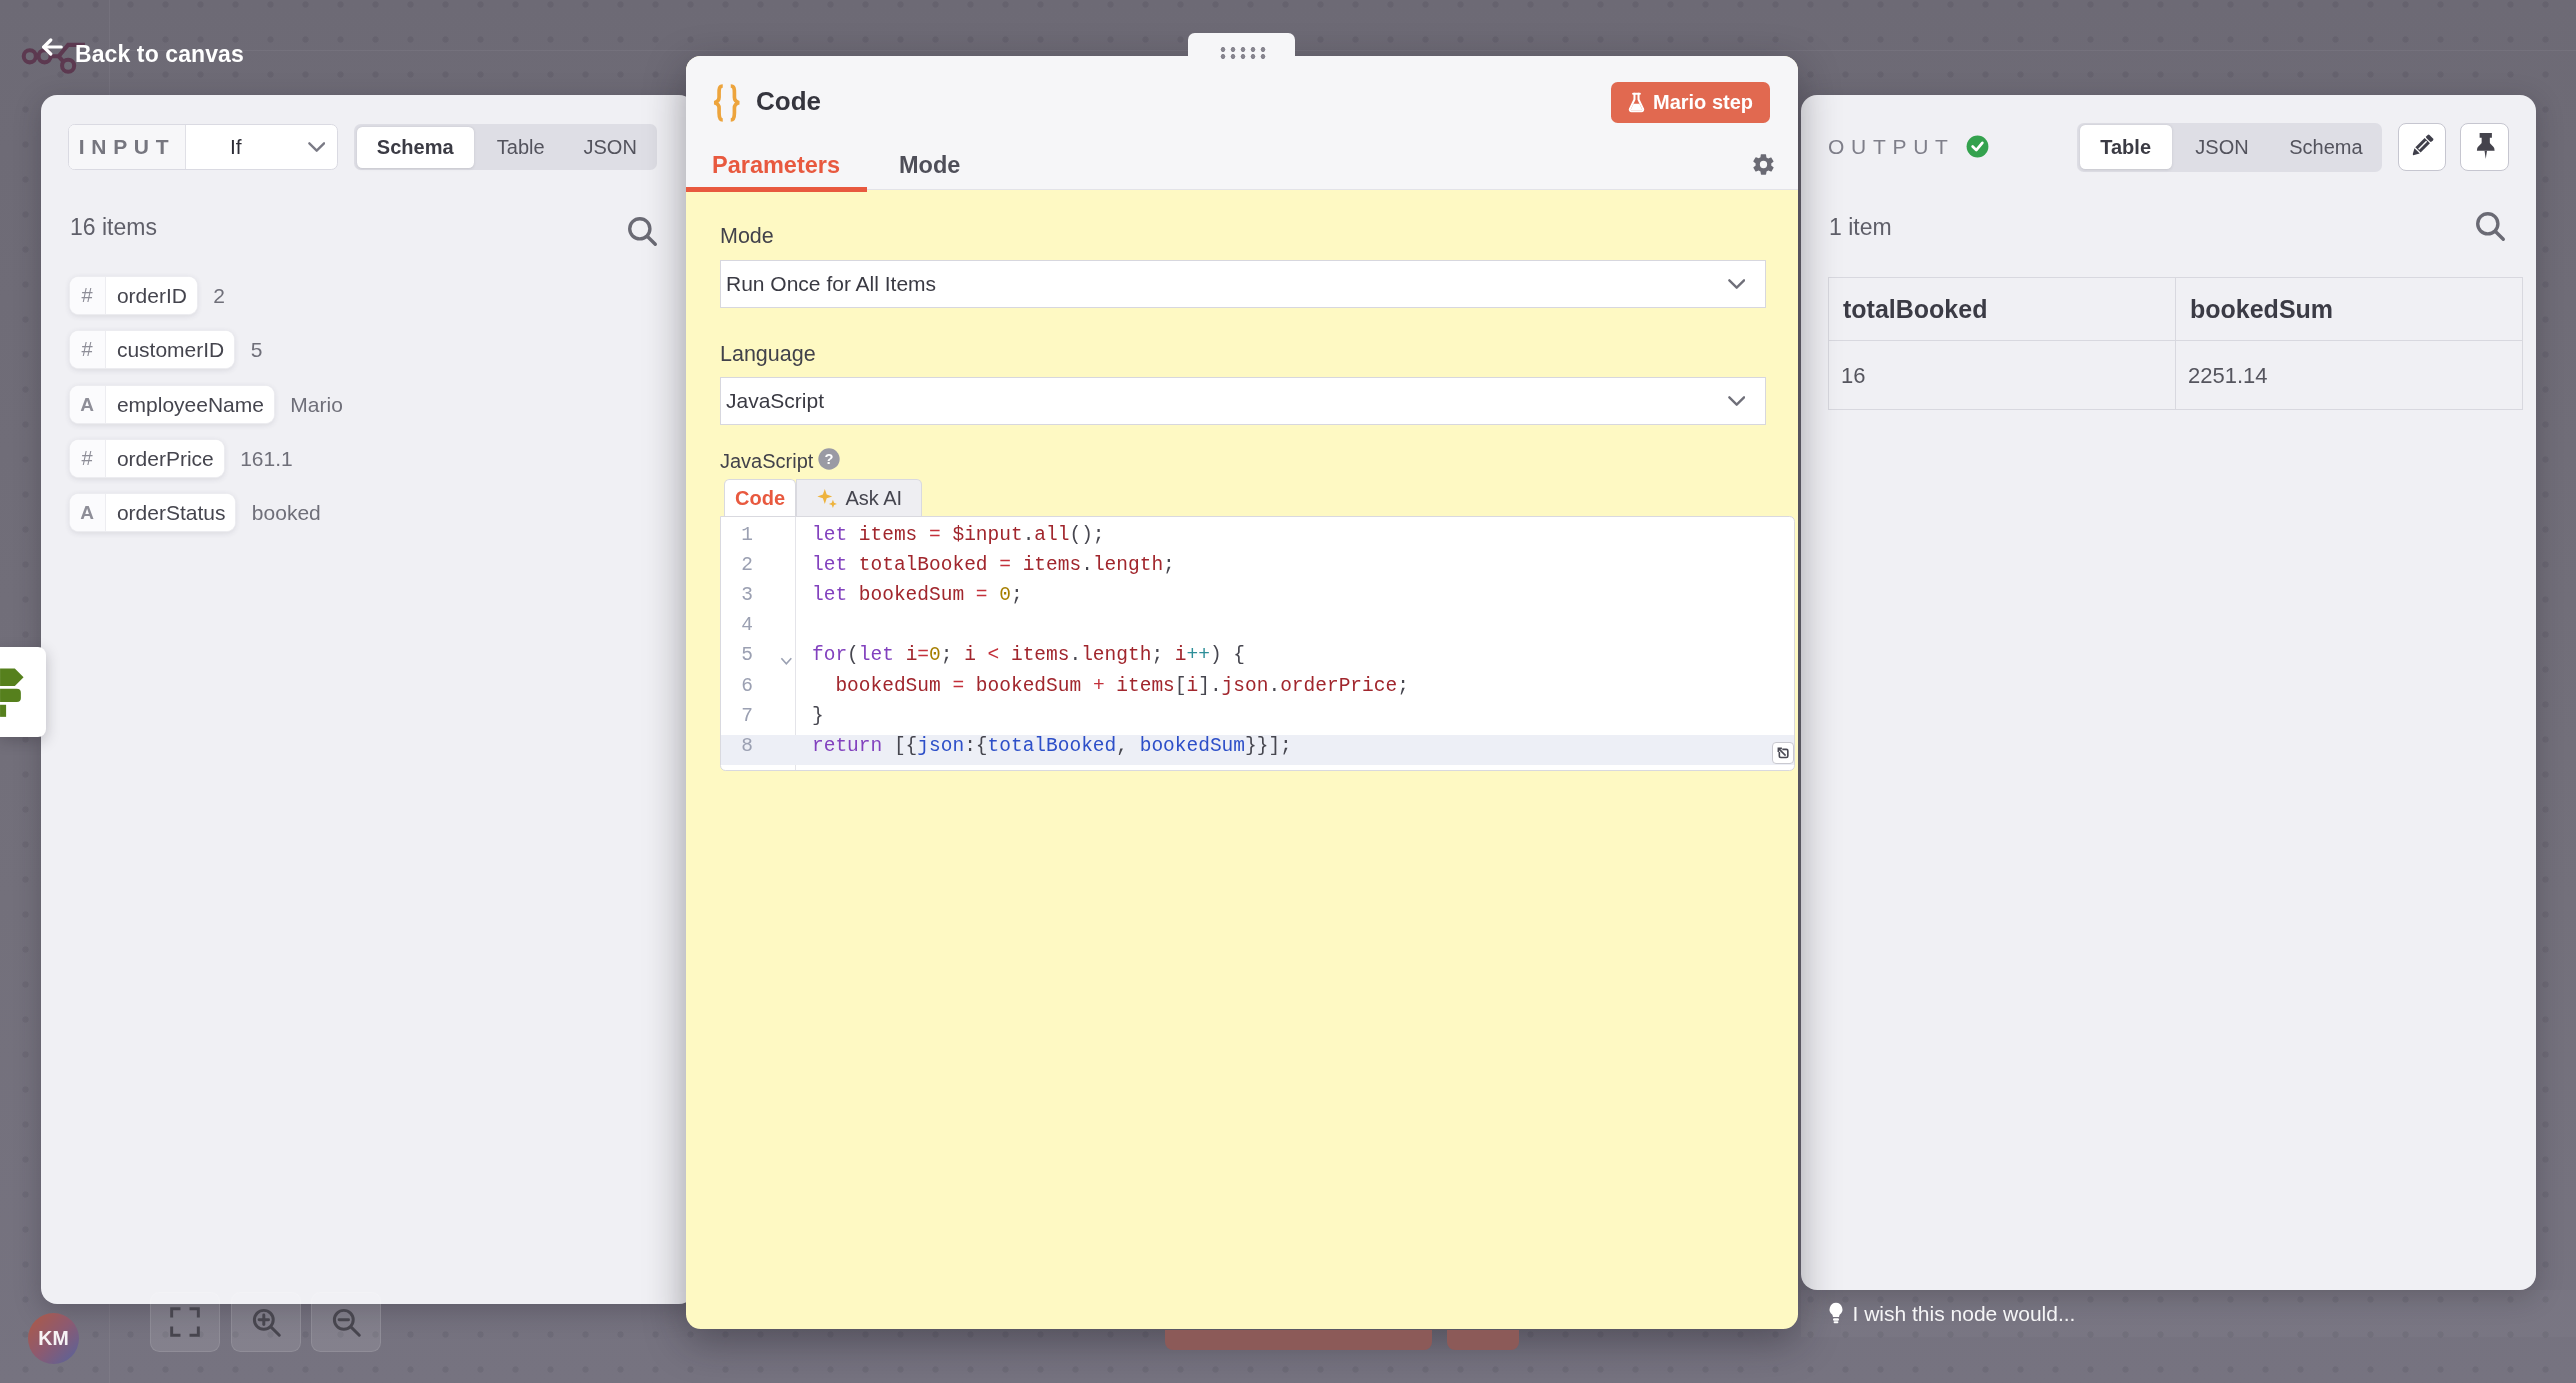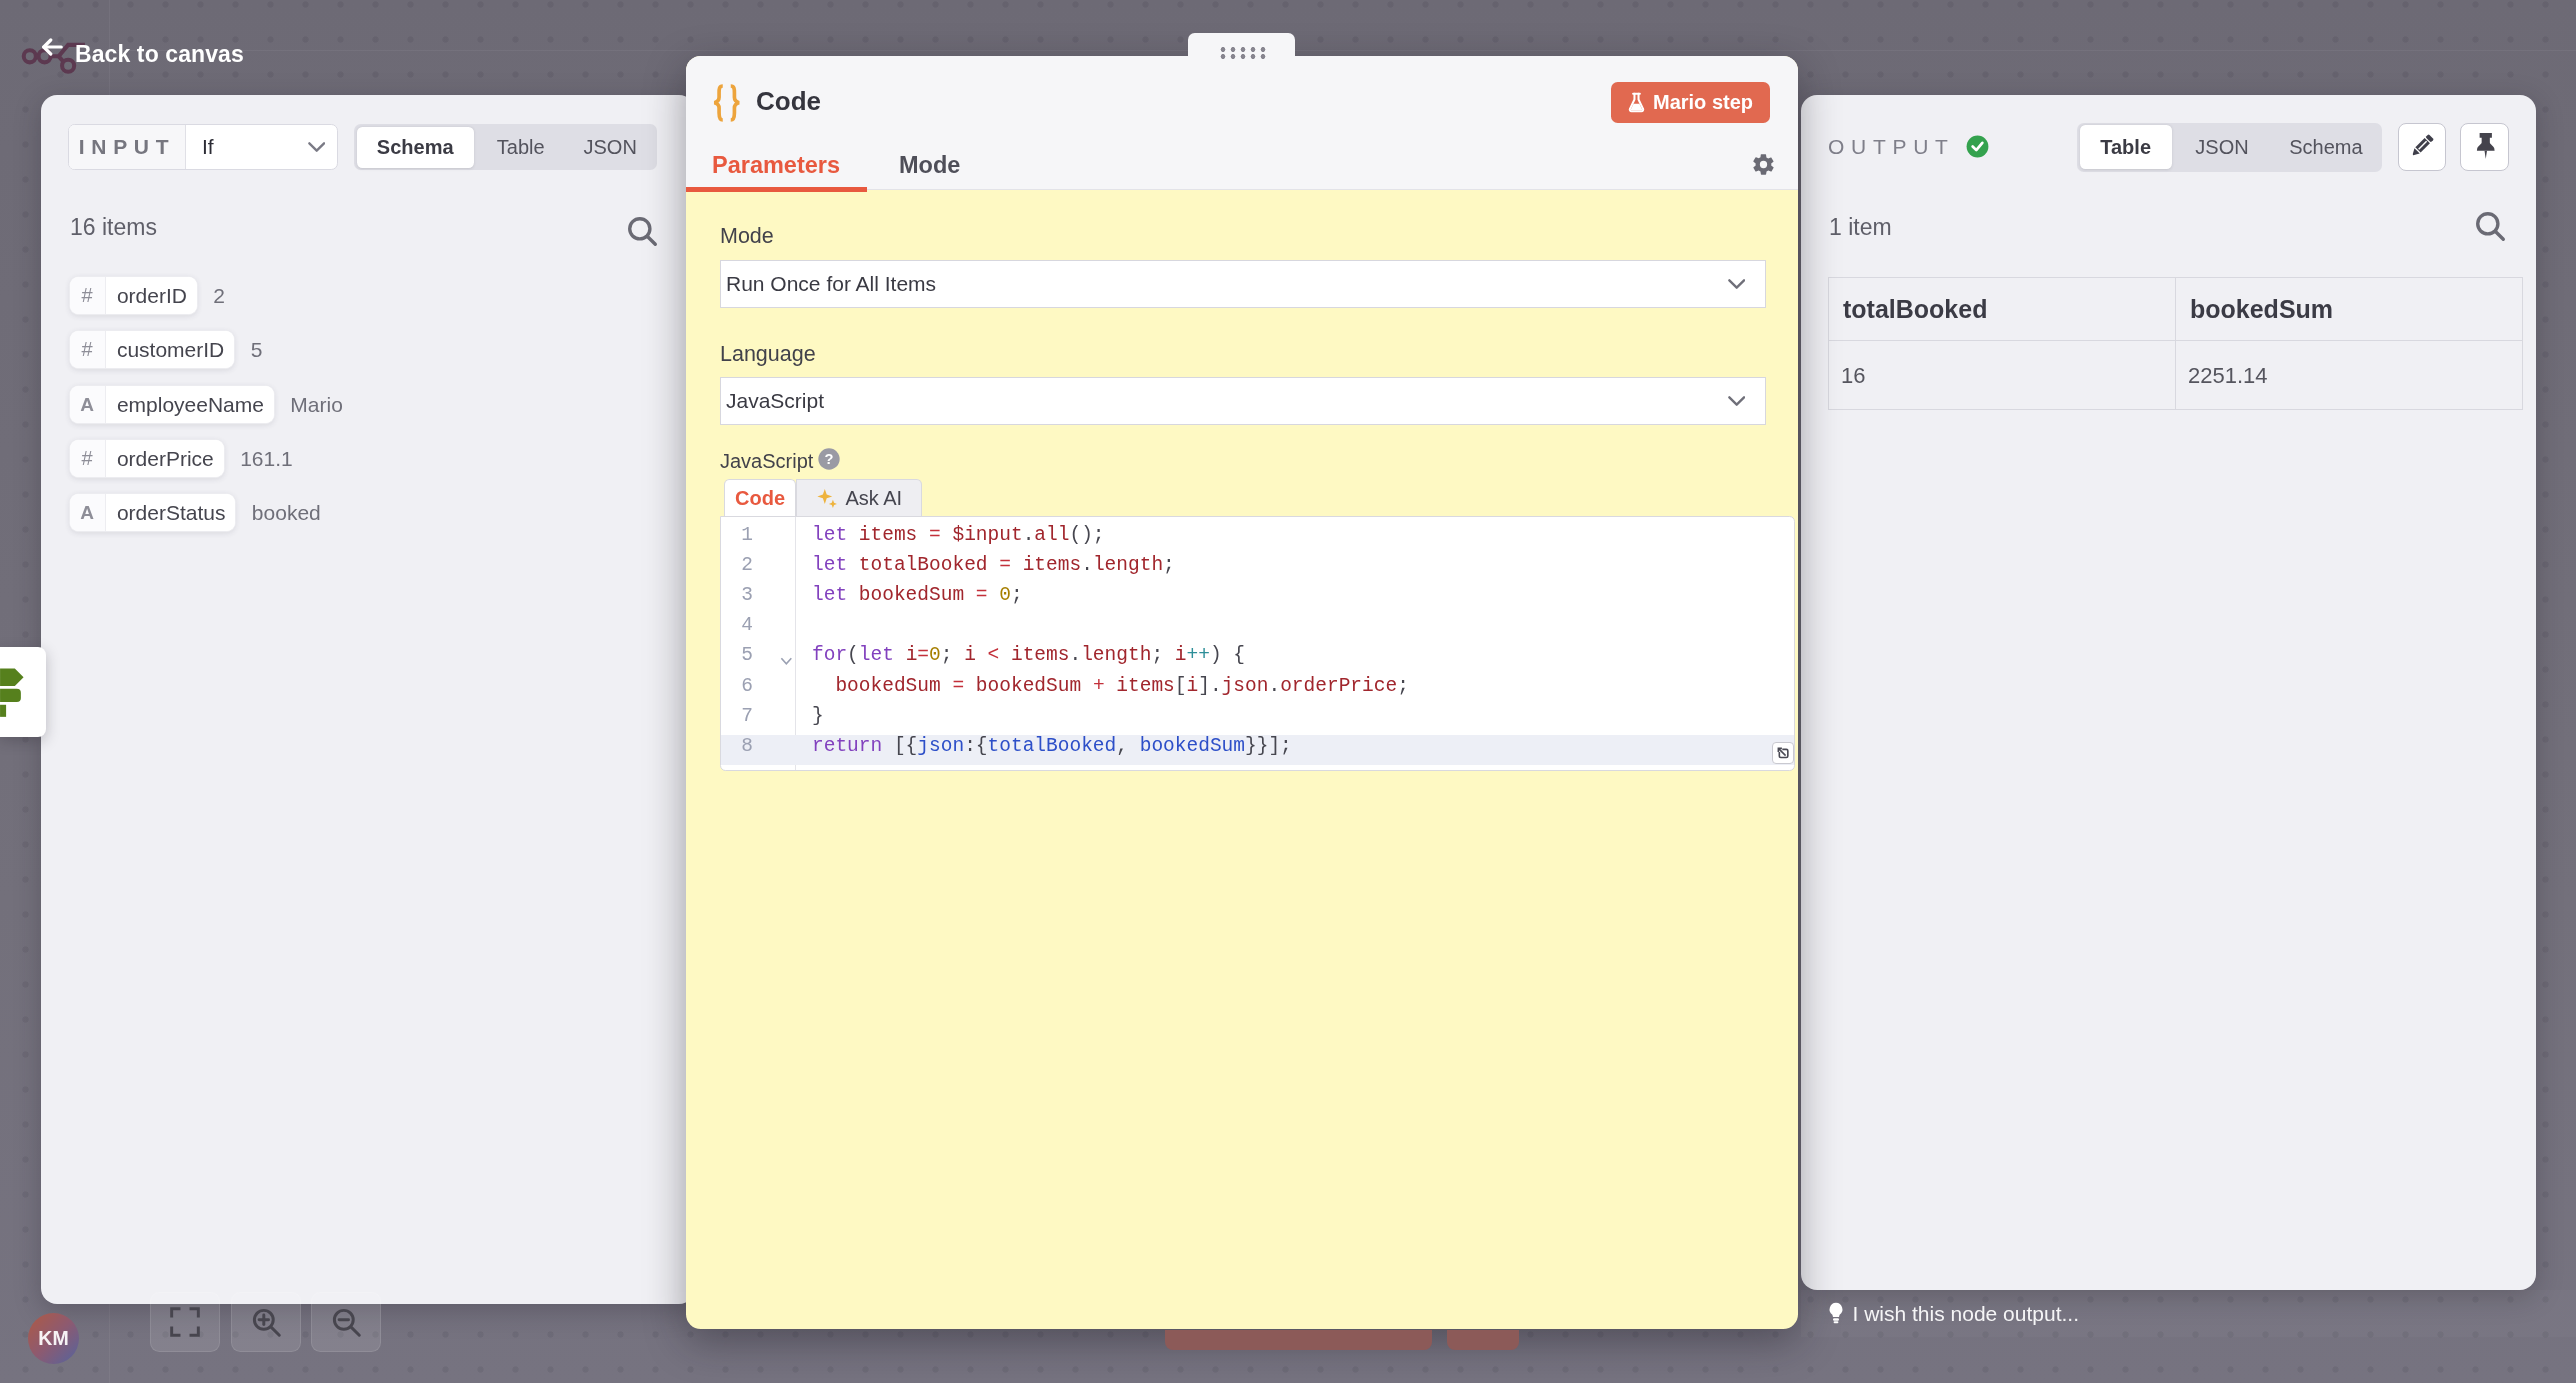--- a/index.html
+++ b/index.html
@@ -102,21 +102,21 @@
   <svg width="21" height="20" viewBox="0 0 36 32">
       <g stroke="#fff" stroke-width="5.5" fill="none" stroke-linecap="round" stroke-linejoin="round">
         <line x1="3" y1="16" x2="33" y2="16"></line>
         <polyline points="15,4 3,16 15,28"></polyline>
       </g>
     </svg>
   <div class="backtext">Back to canvas</div>
 </div>
 
 <div class="panel" id="panel-in">
-  <div class="abs" style="left:27px; top:29px; width:270px; height:46px; border:1.3px solid #dadae2; border-radius:6.7px; background:#fff; display:flex;">
+  <div class="abs" style="left:27px; top:29px; width:270px; height:46px; border:1.3px solid #dadae2; border-radius:6.7px; background:#fff; display:flex;gap:28px;">
     <div style="width:117px; background:#f7f7f9; border-right:1.3px solid #e0e0e6; display:flex; align-items:center; justify-content:center; font-size:21px; font-weight:600; letter-spacing:6.7px; color:#76767f; border-radius:5.4px 0 0 5.4px;">INPUT</div>
     <div style="flex:1; display:flex; align-items:center; padding-left:16px; font-size:21px; color:#2c2c35;">If</div>
     <svg style="margin:auto 12px auto 0;" width="17.4" height="10.7" viewBox="0 0 26 16">
         <polyline points="2,2 13,13 24,2" fill="none" stroke="#7a7a85" stroke-width="3.5" stroke-linecap="round" stroke-linejoin="round"></polyline>
       </svg>
   </div>
   <div class="seg abs" style="left:313px; top:29px; width:303px; height:46px;">
     <div class="chip" style="width:117px; height:41px; font-size:20px;">Schema</div>
     <div class="opt" style="width:94px; font-size:20px;">Table</div>
     <div class="opt" style="width:85px; font-size:20px;">JSON</div>
@@ -318,21 +318,21 @@
 </div>
 <div id="avatar">KM</div>
 <div id="twbar"></div>
 <div id="twsq"></div>
 <div id="wishbar">
   <svg style="margin-left:25.5px;" width="18" height="25" viewBox="0 0 30 40">
       <path d="M15 2 A11 11 0 0 1 21 22 L20 26 H10 L9 22 A11 11 0 0 1 15 2 Z" fill="#fff"></path>
       <rect x="10" y="28" width="10" height="4" rx="2" fill="#fff"></rect>
       <rect x="11" y="33" width="8" height="3.4" rx="1.7" fill="#fff"></rect>
     </svg>
-  <div style="margin-left:8px;">I wish this node output...</div>
+  <div style="margin-left:8px;">I wish this node would...</div>
 </div>
 <div id="stub">
   <svg width="31" height="90" viewBox="0 0 46 134">
       <g fill="#56801d">
         <polygon points="0,32 22,32 35,45 22,58 0,58"></polygon>
         <path d="M0 62 H25 A6 6 0 0 1 31 68 V76 A6 6 0 0 1 25 82 H0 Z"></path>
         <rect x="0" y="86" width="9" height="18"></rect>
       </g>
     </svg>
 </div>

